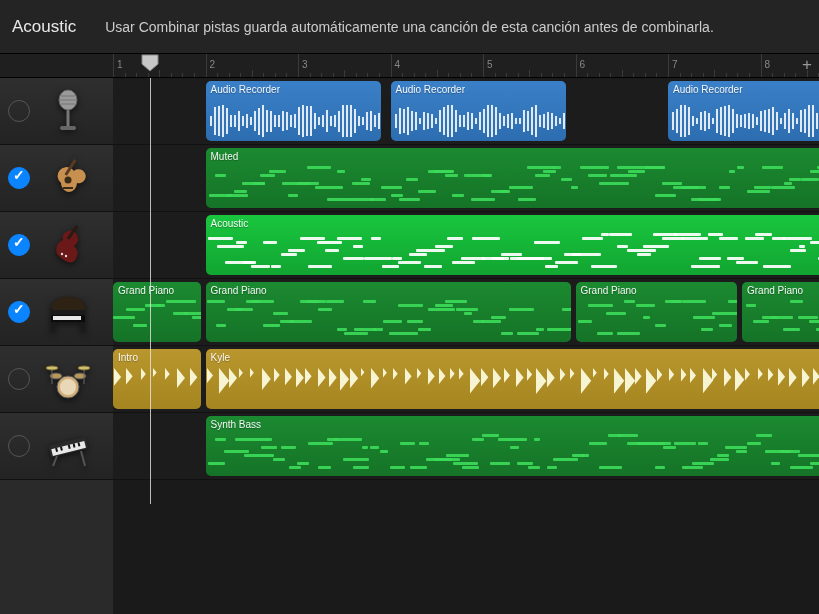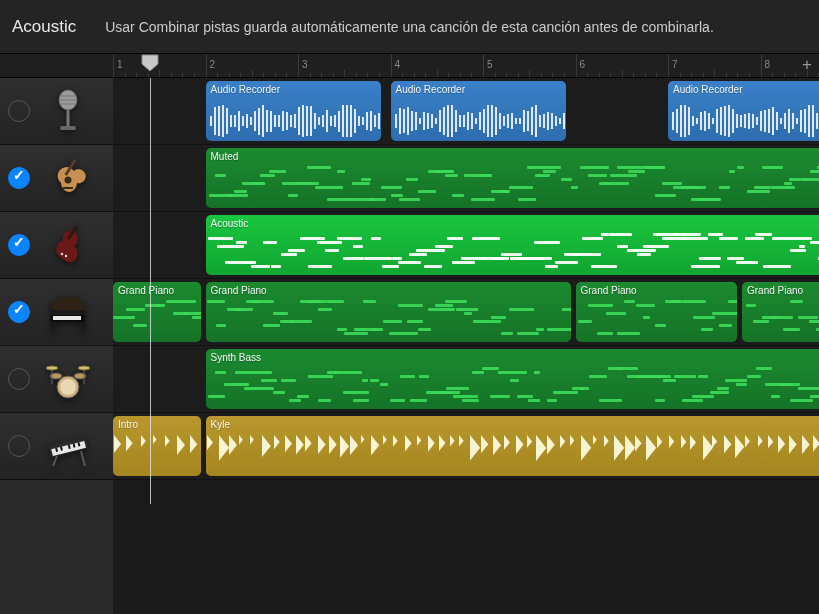--- a/index.html
+++ b/index.html
@@ -788,20 +788,97 @@
               <i style="left: 29.3294px; width: 21.5294px; top: 16px;"></i>
               <i style="left: 40.7016px; width: 17.1334px; top: 28px;"></i>
               <i style="left: 47.6202px; width: 13.3486px; top: 0px;"></i>
               <i style="left: 55.7517px; width: 20.1748px; top: 16px;"></i>
               <i style="left: 66.7629px; width: 23.6121px; top: 20px;"></i>
               <i style="left: 74.3204px; width: 9.6606px; top: 28px;"></i>
             </div>
           </div>
         </div>
         <div class="track-row">
+          <div class="region yellow" style="left: 0px; width: 87.875px;">
+            <div class="label">Intro</div>
+            <div class="drum-hits">
+              <i style="left: 1.06386px; transform: scale(0.887589);"></i>
+              <i style="left: 13.0636px; transform: scale(0.829309);"></i>
+              <i style="left: 27.764px; transform: scale(0.603438);"></i>
+              <i style="left: 39.5353px; transform: scale(0.454417);"></i>
+              <i style="left: 51.9702px; transform: scale(0.59336);"></i>
+              <i style="left: 64.2169px; transform: scale(0.998044);"></i>
+              <i style="left: 77.3123px; transform: scale(0.912913);"></i>
+            </div>
+          </div>
+          <div class="region yellow" style="left: 92.5px; width: 638.25px;">
+            <div class="label">Kyle</div>
+            <div class="drum-hits">
+              <i style="left: 1.90114px; transform: scale(0.753819);"></i>
+              <i style="left: 13.2204px; transform: scale(1.28397);"></i>
+              <i style="left: 23.5367px; transform: scale(1.00208);"></i>
+              <i style="left: 33.9979px; transform: scale(0.485926);"></i>
+              <i style="left: 44.6413px; transform: scale(0.479961);"></i>
+              <i style="left: 56.7261px; transform: scale(1.09529);"></i>
+              <i style="left: 68.067px; transform: scale(0.709699);"></i>
+              <i style="left: 79.3678px; transform: scale(0.867623);"></i>
+              <i style="left: 90.5544px; transform: scale(0.980177);"></i>
+              <i style="left: 99.1082px; transform: scale(0.825139);"></i>
+              <i style="left: 112.4px; transform: scale(0.946952);"></i>
+              <i style="left: 123.022px; transform: scale(0.956728);"></i>
+              <i style="left: 134.122px; transform: scale(1.13225);"></i>
+              <i style="left: 144.737px; transform: scale(1.01795);"></i>
+              <i style="left: 155.128px; transform: scale(0.424946);"></i>
+              <i style="left: 165.107px; transform: scale(1.03102);"></i>
+              <i style="left: 177.38px; transform: scale(0.48061);"></i>
+              <i style="left: 187.873px; transform: scale(0.58483);"></i>
+              <i style="left: 199.065px; transform: scale(0.821458);"></i>
+              <i style="left: 211.329px; transform: scale(0.534938);"></i>
+              <i style="left: 222.256px; transform: scale(0.836381);"></i>
+              <i style="left: 233.995px; transform: scale(0.803565);"></i>
+              <i style="left: 244.583px; transform: scale(0.580934);"></i>
+              <i style="left: 253.279px; transform: scale(0.579599);"></i>
+              <i style="left: 264.898px; transform: scale(1.27734);"></i>
+              <i style="left: 275.143px; transform: scale(0.918596);"></i>
+              <i style="left: 287.941px; transform: scale(1.01448);"></i>
+              <i style="left: 298.772px; transform: scale(0.742778);"></i>
+              <i style="left: 310.008px; transform: scale(0.947924);"></i>
+              <i style="left: 321.241px; transform: scale(0.641034);"></i>
+              <i style="left: 330.619px; transform: scale(1.29988);"></i>
+              <i style="left: 341.179px; transform: scale(0.96892);"></i>
+              <i style="left: 354.181px; transform: scale(0.659252);"></i>
+              <i style="left: 364.438px; transform: scale(0.548657);"></i>
+              <i style="left: 375.656px; transform: scale(1.28158);"></i>
+              <i style="left: 387.759px; transform: scale(0.469136);"></i>
+              <i style="left: 398.229px; transform: scale(0.589097);"></i>
+              <i style="left: 408.438px; transform: scale(1.28591);"></i>
+              <i style="left: 419.976px; transform: scale(1.27069);"></i>
+              <i style="left: 429.993px; transform: scale(0.821204);"></i>
+              <i style="left: 440.525px; transform: scale(1.28191);"></i>
+              <i style="left: 451.832px; transform: scale(0.663904);"></i>
+              <i style="left: 463.729px; transform: scale(0.644977);"></i>
+              <i style="left: 475.918px; transform: scale(0.669568);"></i>
+              <i style="left: 484.327px; transform: scale(0.748789);"></i>
+              <i style="left: 497.437px; transform: scale(1.26042);"></i>
+              <i style="left: 506.617px; transform: scale(0.648897);"></i>
+              <i style="left: 518.461px; transform: scale(0.92534);"></i>
+              <i style="left: 529.117px; transform: scale(1.16752);"></i>
+              <i style="left: 539.621px; transform: scale(0.619892);"></i>
+              <i style="left: 552.234px; transform: scale(0.593557);"></i>
+              <i style="left: 562.769px; transform: scale(0.666296);"></i>
+              <i style="left: 572.931px; transform: scale(0.882554);"></i>
+              <i style="left: 583.645px; transform: scale(0.953441);"></i>
+              <i style="left: 596.394px; transform: scale(0.956736);"></i>
+              <i style="left: 607.546px; transform: scale(0.836883);"></i>
+              <i style="left: 616.696px; transform: scale(0.504992);"></i>
+              <i style="left: 627.99px; transform: scale(0.538843);"></i>
+            </div>
+          </div>
+        </div>
+        <div class="track-row">
           <div class="region green-dark" style="left: 92.5px; width: 638.25px;">
             <div class="label">Synth Bass</div>
             <div class="midi-notes dim">
               <i style="left: 2.36243px; width: 16.9191px; top: 28px;"></i>
               <i style="left: 9.68898px; width: 11.2639px; top: 4px;"></i>
               <i style="left: 18.3396px; width: 24.8864px; top: 16px;"></i>
               <i style="left: 29.981px; width: 19.7867px; top: 4px;"></i>
               <i style="left: 38.2797px; width: 29.9648px; top: 20px;"></i>
               <i style="left: 48.9026px; width: 17.4207px; top: 4px;"></i>
               <i style="left: 55.5162px; width: 16.1543px; top: 12px;"></i>
@@ -861,92 +938,15 @@
               <i style="left: 550.9px; width: 15.271px; top: 0px;"></i>
               <i style="left: 559.671px; width: 26.2824px; top: 16px;"></i>
               <i style="left: 565.766px; width: 8.5716px; top: 28px;"></i>
               <i style="left: 574.852px; width: 20.1386px; top: 16px;"></i>
               <i style="left: 584.595px; width: 22.9833px; top: 32px;"></i>
               <i style="left: 592.662px; width: 27.1059px; top: 20px;"></i>
               <i style="left: 604.72px; width: 18.5062px; top: 28px;"></i>
             </div>
           </div>
         </div>
-        <div class="track-row">
-          <div class="region yellow" style="left: 0px; width: 87.875px;">
-            <div class="label">Intro</div>
-            <div class="drum-hits">
-              <i style="left: 1.06386px; transform: scale(0.887589);"></i>
-              <i style="left: 13.0636px; transform: scale(0.829309);"></i>
-              <i style="left: 27.764px; transform: scale(0.603438);"></i>
-              <i style="left: 39.5353px; transform: scale(0.454417);"></i>
-              <i style="left: 51.9702px; transform: scale(0.59336);"></i>
-              <i style="left: 64.2169px; transform: scale(0.998044);"></i>
-              <i style="left: 77.3123px; transform: scale(0.912913);"></i>
-            </div>
-          </div>
-          <div class="region yellow" style="left: 92.5px; width: 638.25px;">
-            <div class="label">Kyle</div>
-            <div class="drum-hits">
-              <i style="left: 1.90114px; transform: scale(0.753819);"></i>
-              <i style="left: 13.2204px; transform: scale(1.28397);"></i>
-              <i style="left: 23.5367px; transform: scale(1.00208);"></i>
-              <i style="left: 33.9979px; transform: scale(0.485926);"></i>
-              <i style="left: 44.6413px; transform: scale(0.479961);"></i>
-              <i style="left: 56.7261px; transform: scale(1.09529);"></i>
-              <i style="left: 68.067px; transform: scale(0.709699);"></i>
-              <i style="left: 79.3678px; transform: scale(0.867623);"></i>
-              <i style="left: 90.5544px; transform: scale(0.980177);"></i>
-              <i style="left: 99.1082px; transform: scale(0.825139);"></i>
-              <i style="left: 112.4px; transform: scale(0.946952);"></i>
-              <i style="left: 123.022px; transform: scale(0.956728);"></i>
-              <i style="left: 134.122px; transform: scale(1.13225);"></i>
-              <i style="left: 144.737px; transform: scale(1.01795);"></i>
-              <i style="left: 155.128px; transform: scale(0.424946);"></i>
-              <i style="left: 165.107px; transform: scale(1.03102);"></i>
-              <i style="left: 177.38px; transform: scale(0.48061);"></i>
-              <i style="left: 187.873px; transform: scale(0.58483);"></i>
-              <i style="left: 199.065px; transform: scale(0.821458);"></i>
-              <i style="left: 211.329px; transform: scale(0.534938);"></i>
-              <i style="left: 222.256px; transform: scale(0.836381);"></i>
-              <i style="left: 233.995px; transform: scale(0.803565);"></i>
-              <i style="left: 244.583px; transform: scale(0.580934);"></i>
-              <i style="left: 253.279px; transform: scale(0.579599);"></i>
-              <i style="left: 264.898px; transform: scale(1.27734);"></i>
-              <i style="left: 275.143px; transform: scale(0.918596);"></i>
-              <i style="left: 287.941px; transform: scale(1.01448);"></i>
-              <i style="left: 298.772px; transform: scale(0.742778);"></i>
-              <i style="left: 310.008px; transform: scale(0.947924);"></i>
-              <i style="left: 321.241px; transform: scale(0.641034);"></i>
-              <i style="left: 330.619px; transform: scale(1.29988);"></i>
-              <i style="left: 341.179px; transform: scale(0.96892);"></i>
-              <i style="left: 354.181px; transform: scale(0.659252);"></i>
-              <i style="left: 364.438px; transform: scale(0.548657);"></i>
-              <i style="left: 375.656px; transform: scale(1.28158);"></i>
-              <i style="left: 387.759px; transform: scale(0.469136);"></i>
-              <i style="left: 398.229px; transform: scale(0.589097);"></i>
-              <i style="left: 408.438px; transform: scale(1.28591);"></i>
-              <i style="left: 419.976px; transform: scale(1.27069);"></i>
-              <i style="left: 429.993px; transform: scale(0.821204);"></i>
-              <i style="left: 440.525px; transform: scale(1.28191);"></i>
-              <i style="left: 451.832px; transform: scale(0.663904);"></i>
-              <i style="left: 463.729px; transform: scale(0.644977);"></i>
-              <i style="left: 475.918px; transform: scale(0.669568);"></i>
-              <i style="left: 484.327px; transform: scale(0.748789);"></i>
-              <i style="left: 497.437px; transform: scale(1.26042);"></i>
-              <i style="left: 506.617px; transform: scale(0.648897);"></i>
-              <i style="left: 518.461px; transform: scale(0.92534);"></i>
-              <i style="left: 529.117px; transform: scale(1.16752);"></i>
-              <i style="left: 539.621px; transform: scale(0.619892);"></i>
-              <i style="left: 552.234px; transform: scale(0.593557);"></i>
-              <i style="left: 562.769px; transform: scale(0.666296);"></i>
-              <i style="left: 572.931px; transform: scale(0.882554);"></i>
-              <i style="left: 583.645px; transform: scale(0.953441);"></i>
-              <i style="left: 596.394px; transform: scale(0.956736);"></i>
-              <i style="left: 607.546px; transform: scale(0.836883);"></i>
-              <i style="left: 616.696px; transform: scale(0.504992);"></i>
-              <i style="left: 627.99px; transform: scale(0.538843);"></i>
-            </div>
-          </div>
-        </div>
       </div>
   </div>
 </div>
 
 </body></html>

